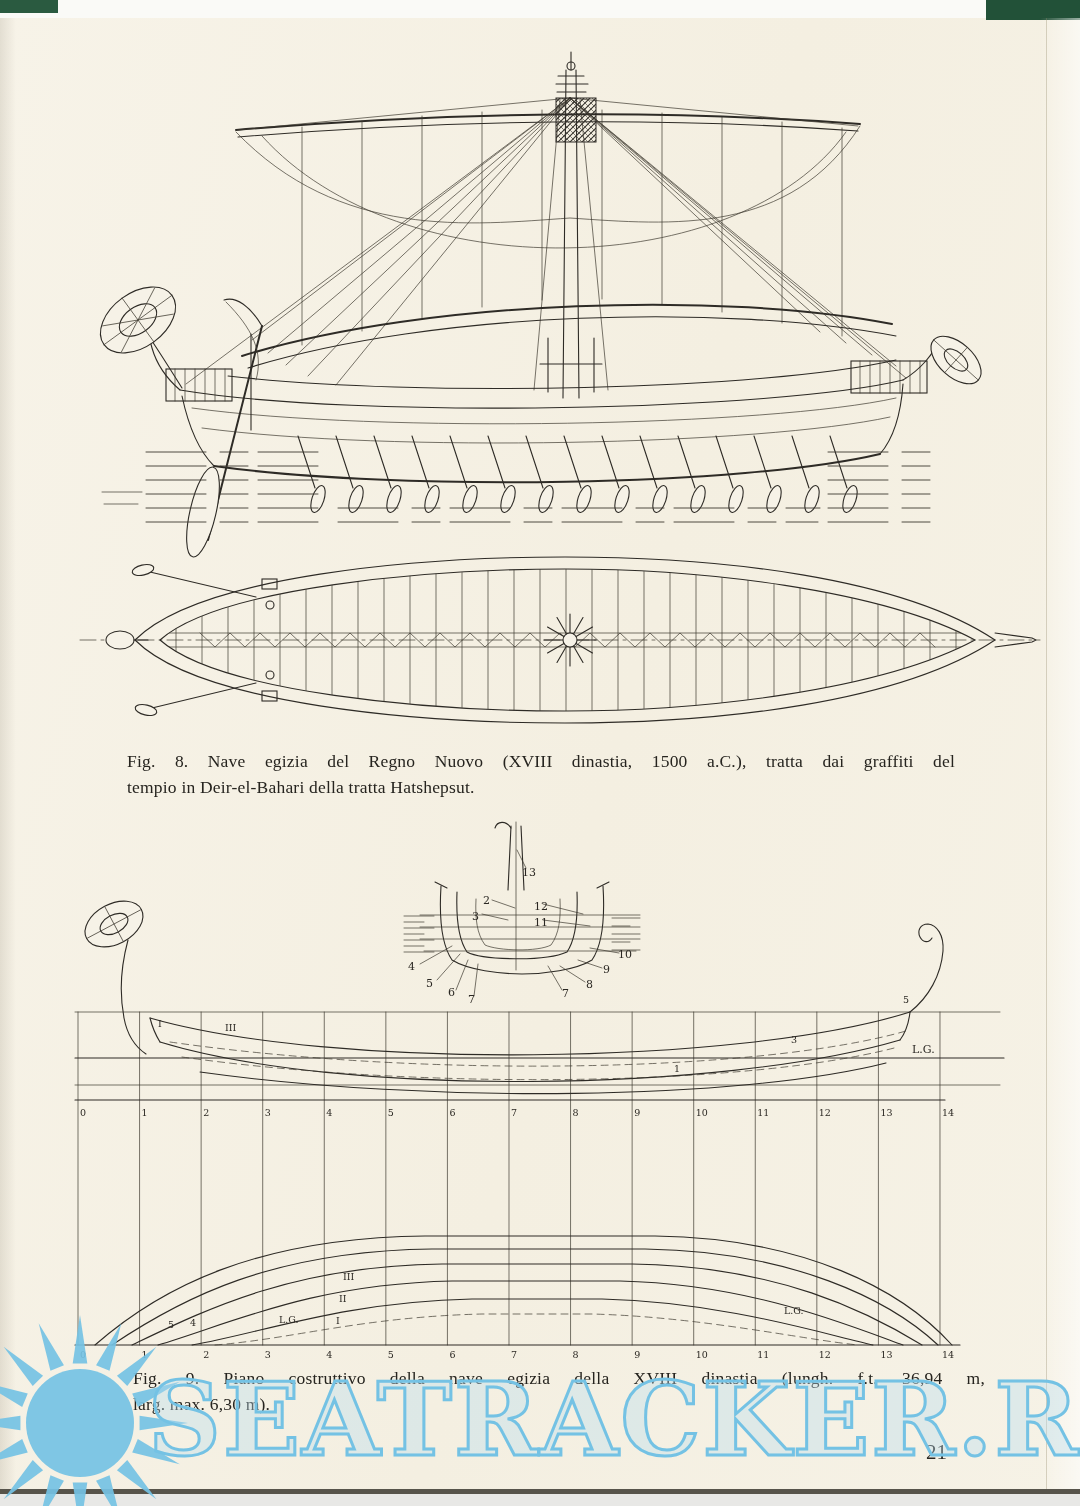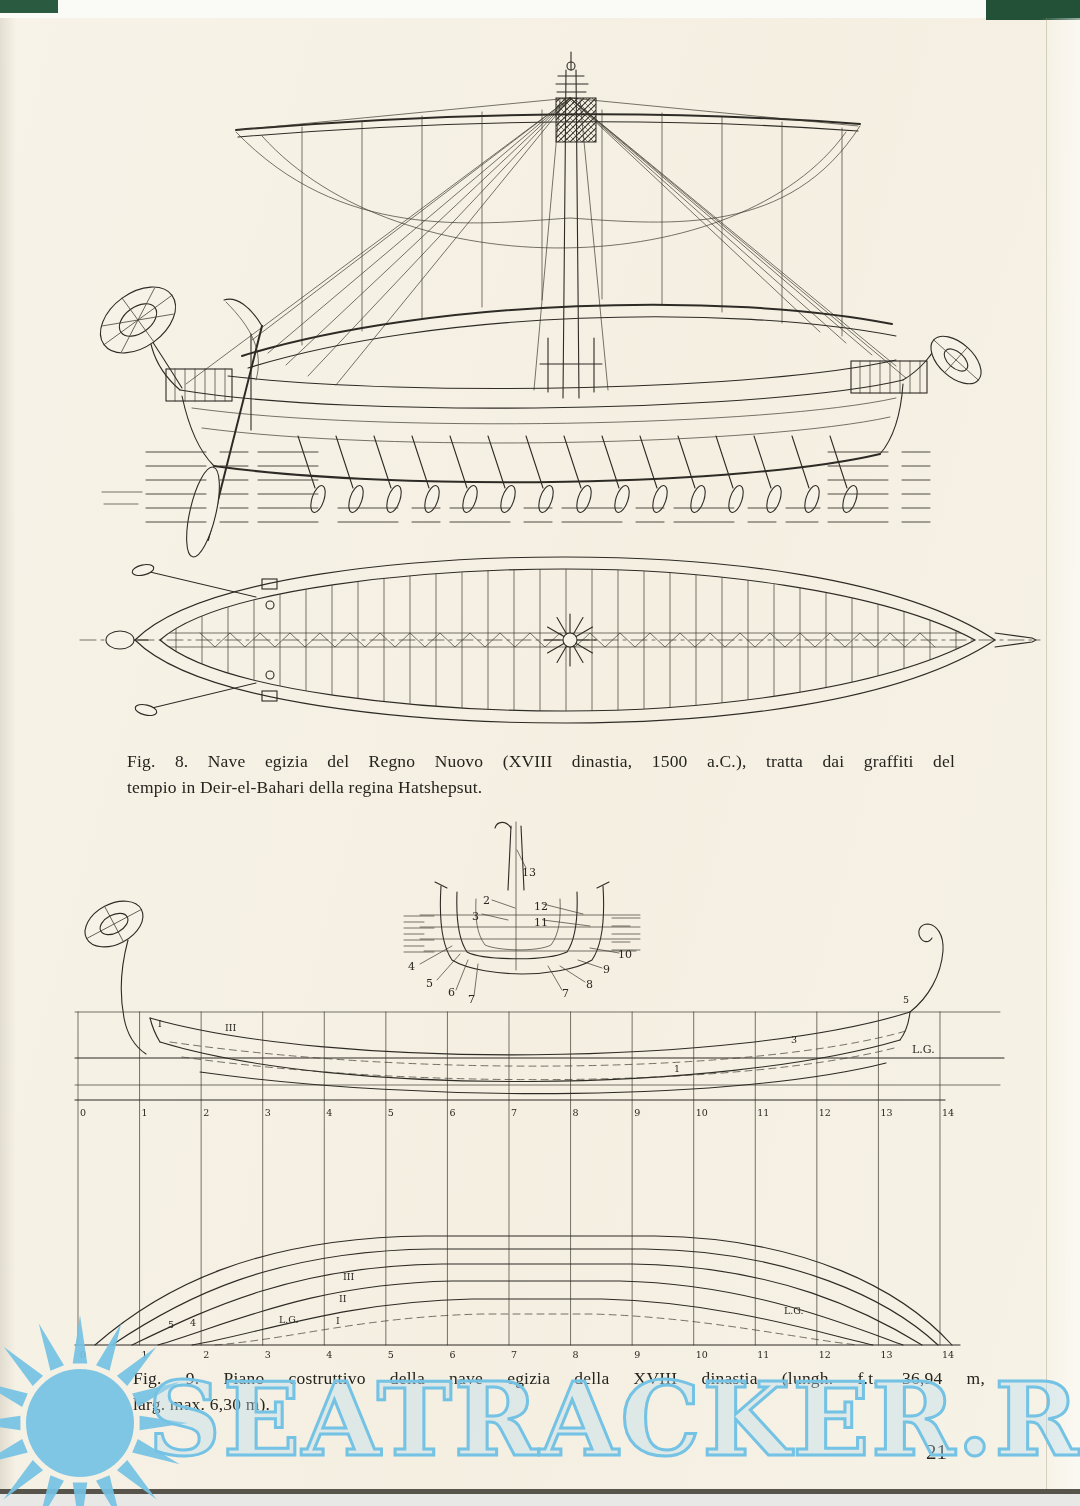--- a/index.html
+++ b/index.html
@@ -253,21 +253,21 @@
     <g>
       <rect class="ink" x="262" y="34" width="15" height="10"></rect>
       <rect class="ink" x="262" y="146" width="15" height="10"></rect>
       <circle class="ink" cx="270" cy="60" r="4"></circle>
       <circle class="ink" cx="270" cy="130" r="4"></circle>
     </g>
   </svg>
 
   <div class="caption" style="left:127px;top:748px;width:828px">
     <div class="cap-just">Fig. 8. Nave egizia del Regno Nuovo (XVIII dinastia, 1500 a.C.), tratta dai graffiti del</div>
-    <div>tempio in Deir-el-Bahari della regina Hatshepsut.</div>
+    <div>tempio in Deir-el-Bahari della tratta Hatshepsut.</div>
   </div>
 
   <svg style="top:820px" width="1080" height="560" viewBox="0 0 1080 560">
 
     <g>
       <path class="ink" d="M511,6 L508,70 M521,6 L524,70"></path>
       <path class="ink" d="M511,8 C506,0 497,1 495,8"></path>
       <line class="thin" x1="516" y1="2" x2="516" y2="150"></line>
       <path class="ink" stroke-width="1.4" d="M441,66 C439,98 441,124 452,140 C468,150 500,154 522,154 C544,154 576,150 592,140 C603,124 605,98 603,66"></path>
       <path class="ink" d="M435,62 L447,68 M609,62 L597,68"></path>

